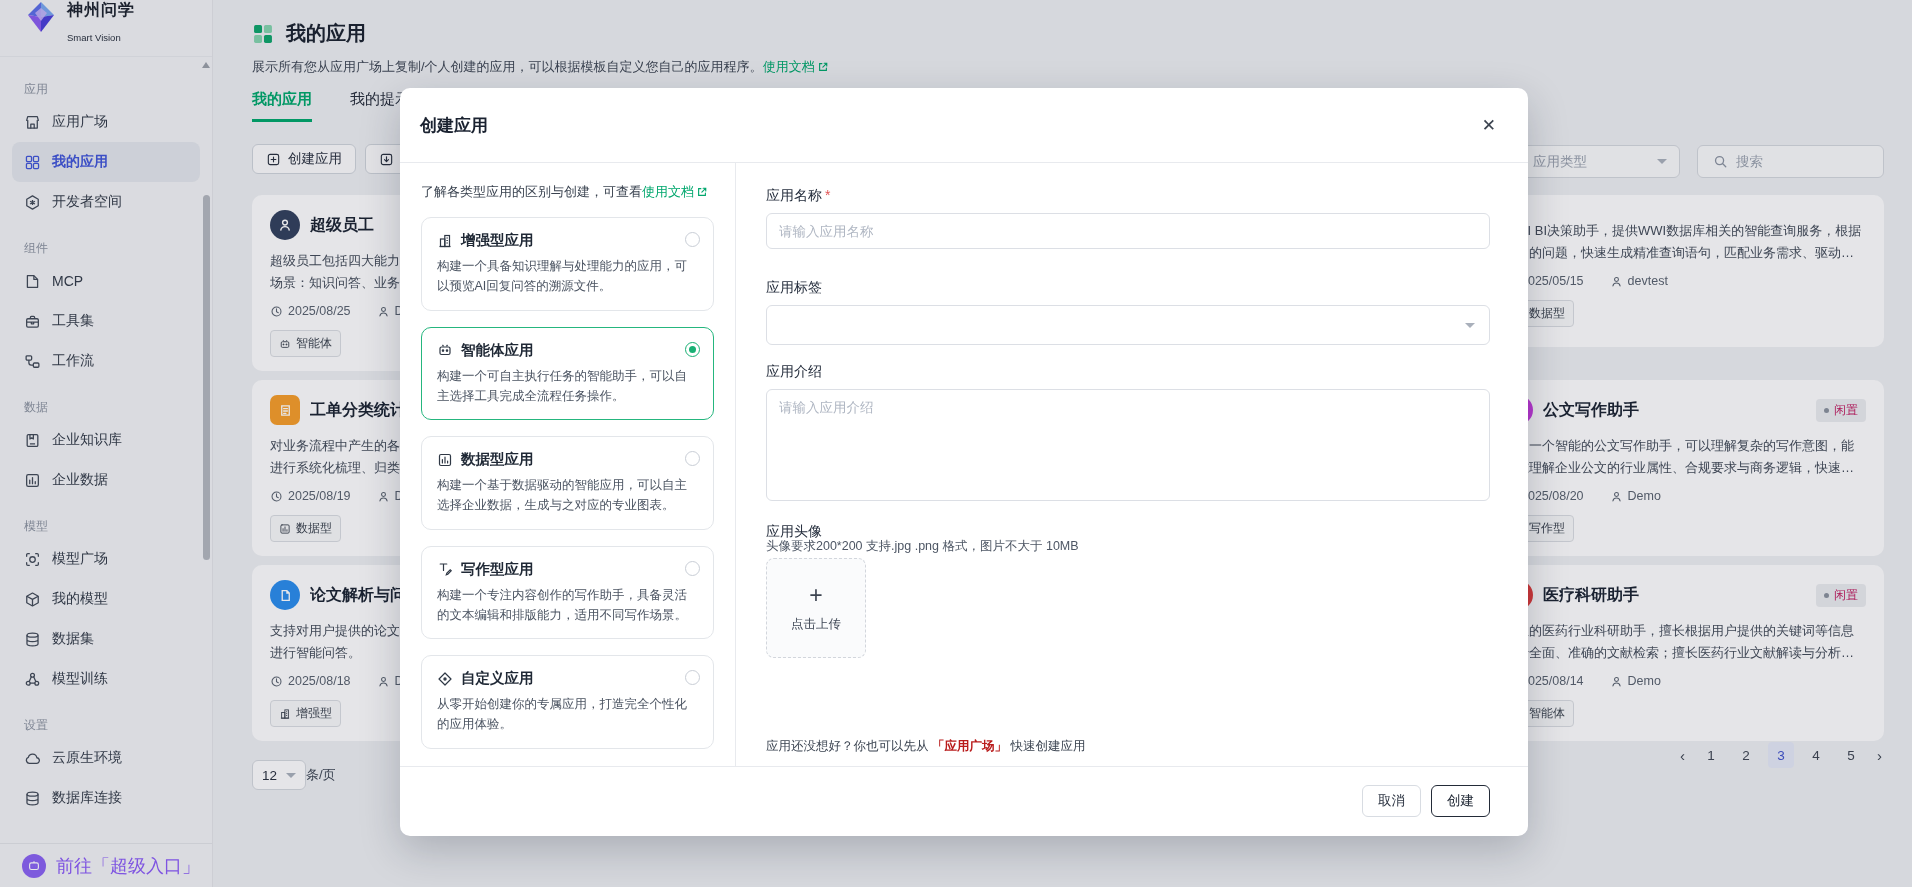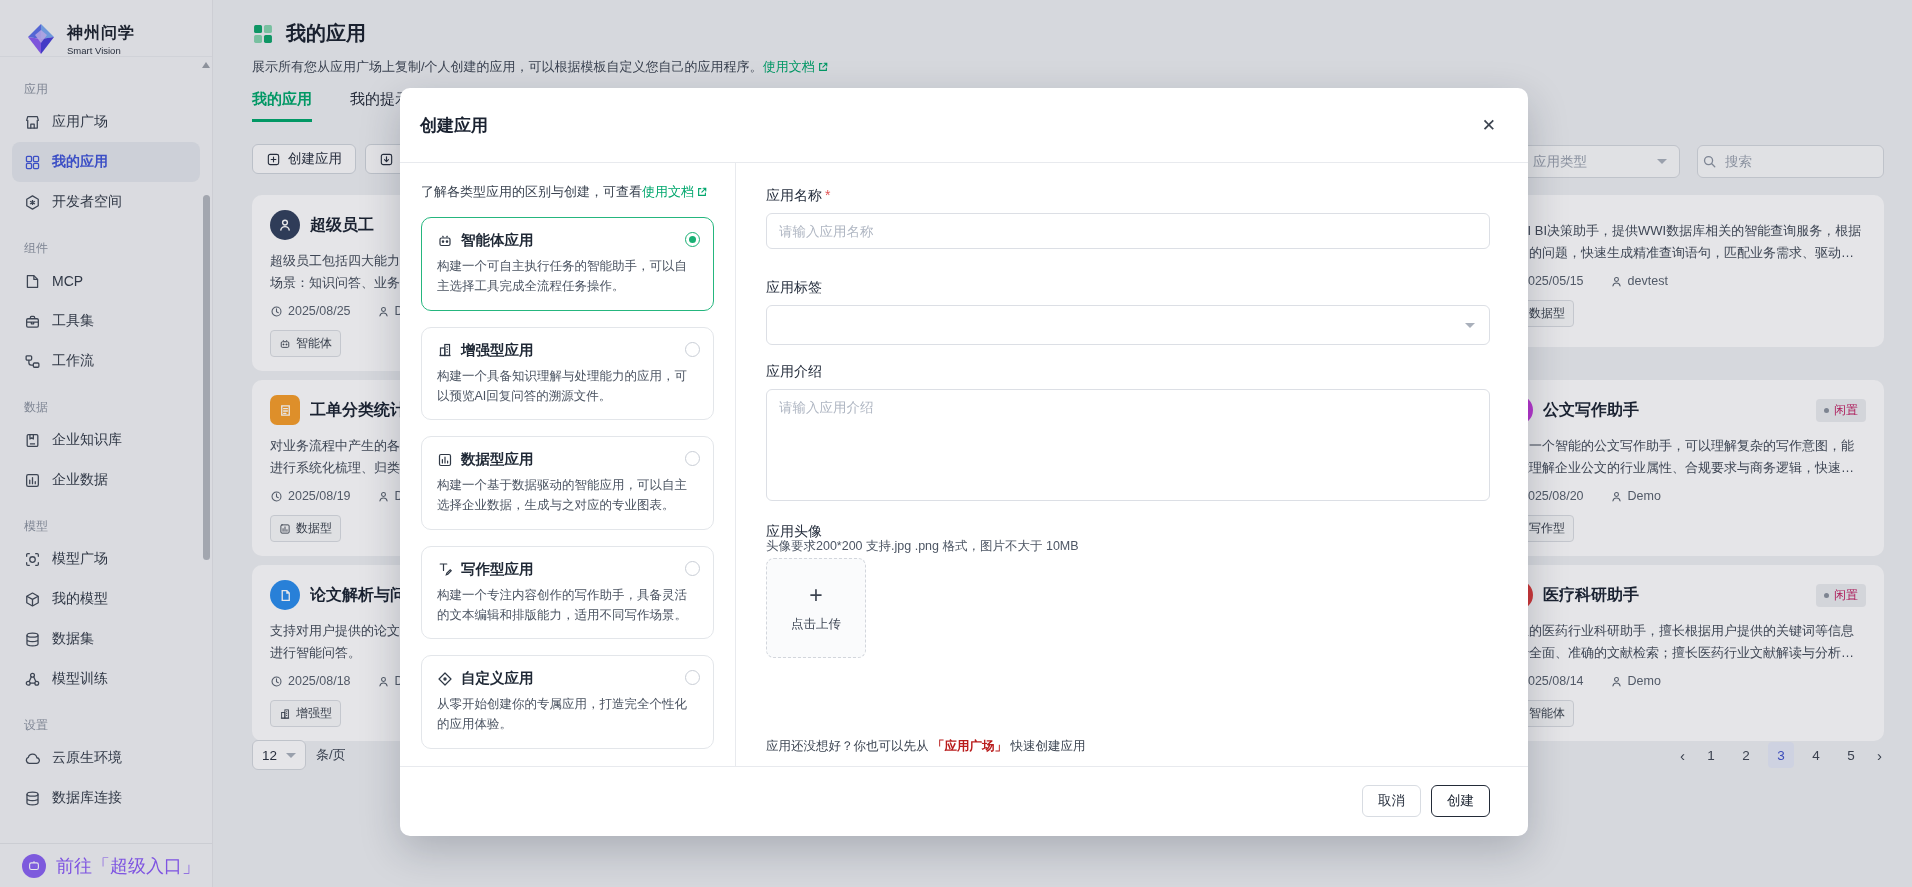--- a/index.html
+++ b/index.html
@@ -4,24 +4,24 @@
 <style>
   * { margin:0; padding:0; box-sizing:border-box; }
   html,body { width:1912px; height:887px; overflow:hidden;
     font-family:"Liberation Sans","DejaVu Sans",sans-serif; color:#2c3442; }
   body { background:#edeff2; position:relative; }
   svg { display:block; }
 
   
   .sidebar { position:absolute; left:0; top:0; width:213px; height:887px;
     background:#f1f2f5; border-right:1px solid #e2e4e8; z-index:10; }
-  .logo { height:57px; display:flex; align-items:flex-end; gap:9px; padding:9px 0 0 24px;
+  .logo { height:57px; display:flex; align-items:flex-start; gap:9px; padding:0 0 0 24px;
     border-bottom:1px solid #e6e8ec; }
   .logo-txt .t1 { font-size:16px; font-weight:bold; color:#1d2430; letter-spacing:1px; }
-  .logo-txt .t2 { font-size:9.5px; color:#2a3240; margin-top:1px; }
+  .logo-txt .t2 { font-size:9.5px; color:#2a3240; margin-top:11px; }
   .nav { padding:6px 12px 0 12px; }
   .sec-label { font-size:12px; color:#8b93a1; margin:18px 12px 4px 12px; }
   .item { height:40px; display:flex; align-items:center; gap:11px; padding:0 12px;
     font-size:14px; color:#333c4a; border-radius:8px; cursor:pointer; }
   .item svg { flex:0 0 auto; color:#424b59; }
   .item.active { background:#e3e6ec; color:#4156d8; font-weight:bold; }
   .item.active svg { color:#4156d8; }
   .side-footer { position:absolute; left:0; right:0; bottom:0; height:44px;
     border-top:1px solid #e0e2e7; display:flex; align-items:center; gap:10px;
     padding-left:22px; background:#f1f2f5; }
@@ -48,21 +48,21 @@
     border:1px solid #cfd4db; border-radius:6px; display:flex; align-items:center;
     gap:7px; padding:0 13px; font-size:13.5px; color:#2a3240; cursor:pointer; }
   .type-select { position:absolute; left:1307px; top:145px; width:160px; height:33px;
     background:#f8f9fa; border:1px solid #d3d7dd; border-radius:6px; display:flex;
     align-items:center; justify-content:space-between; padding:0 12px; font-size:13.5px;
     color:#9aa2af; cursor:pointer; }
   .caret { width:0; height:0; border-left:5px solid transparent; border-right:5px solid transparent;
     border-top:5px solid #a9b0bb; }
   .search-box { position:absolute; left:1484px; top:145px; width:187px; height:33px;
     background:#f8f9fa; border:1px solid #d3d7dd; border-radius:6px; display:flex;
-    align-items:center; gap:8px; padding:0 4px; }
+    align-items:center; gap:8px; padding:0 15px; }
   .search-box input { border:none; outline:none; background:transparent; width:130px;
     font-size:13.5px; color:#2a3240; font-family:inherit; }
   .search-box input::placeholder { color:#9aa2af; }
 
   
   .card { position:absolute; width:399px; min-height:152px; background:#fdfdfe;
     border-radius:10px; padding:15px 18px 14px 18px; cursor:pointer; }
   .card-head { display:flex; align-items:center; gap:10px; }
   .avatar { width:30px; height:30px; border-radius:50%; display:flex; align-items:center;
     justify-content:center; flex:0 0 auto; }
@@ -79,21 +79,21 @@
   .card-desc { margin-top:10px; font-size:13px; color:#434c5a; line-height:1.7; height:45px; overflow:hidden; }
   .preline { white-space:pre-line; }
   .clamp2 { display:-webkit-box; -webkit-line-clamp:2; -webkit-box-orient:vertical; }
   .card-meta { margin-top:9px; display:flex; gap:26px; font-size:12.5px; color:#5a6370; }
   .meta { display:flex; align-items:center; gap:5px; }
   .chip { margin-top:12px; display:inline-flex; align-items:center; gap:5px;
     border:1px solid #d9dce1; border-radius:4px; padding:4px 8px; font-size:12px;
     color:#3c4450; background:#f7f8f9; }
 
   
-  .psize { position:absolute; left:39px; top:740px; display:flex; align-items:center; gap:10px; }
+  .psize { position:absolute; left:39px; top:760px; display:flex; align-items:center; gap:0; }
   .psize-box { width:54px; height:30px; background:#fdfdfe; border:1px solid #d3d7dd;
     border-radius:6px; display:flex; align-items:center; justify-content:space-between;
     padding:0 9px; font-size:13.5px; color:#2a3240; cursor:pointer; }
   .psize-unit { font-size:13px; color:#3f4856; }
   .pager { position:absolute; right:26px; top:742px; display:flex; align-items:center; gap:9px; }
   .pg { min-width:26px; height:26px; display:flex; align-items:center; justify-content:center;
     font-size:13.5px; color:#3f4754; border-radius:4px; cursor:pointer; padding:0 6px; }
   .pg.active { background:#e4e8f6; color:#4053cc; }
   .pg-arrow { font-size:15px; color:#3f4754; cursor:pointer; padding:0 4px; }
 
@@ -590,50 +590,50 @@
 
   <div class="m-body">
     <div class="m-left">
       <div class="m-intro">
         <span>了解各类型应用的区别与创建，可查看</span><a class="green-link"><span>使用文档</span><svg class="ext" width="12" height="12" viewBox="0 0 16 16" fill="none" stroke="#00a76d" stroke-width="1.5" stroke-linecap="round">
               <path d="M6.5 3.5 H3.5 v9 h9 V9.5"></path>
               <path d="M9.5 3 h3.5 v3.5 M12.8 3.2 L7.8 8.2"></path>
             </svg></a>
       </div>
 
+      <div class="type-card">
+        <div class="tc-head">
+          <svg width="16" height="16" viewBox="0 0 16 16" fill="none" stroke="#2f3845" stroke-width="1.2">
+              <path d="M2.5 13.5 h11"></path>
+              <rect x="3.5" y="6" width="4.3" height="7.5"></rect>
+              <rect x="7.8" y="2.5" width="4.7" height="11"></rect>
+              <path d="M9.4 5 h1.5 M9.4 7.5 h1.5 M9.4 10 h1.5"></path>
+            </svg>
+          <span class="tc-name">增强型应用</span>
+        </div>
+        <div class="tc-desc">构建一个具备知识理解与处理能力的应用，可以预览AI回复问答的溯源文件。</div>
+        <span class="radio"></span>
+      </div>
+
       <div class="type-card selected">
         <div class="tc-head">
           <svg width="16" height="16" viewBox="0 0 16 16" fill="none" stroke="#2f3845" stroke-width="1.2">
               <rect x="3" y="5" width="10" height="7.5" rx="1.5"></rect>
               <path d="M5.5 2.9 l1 1.5 M10.5 2.9 l-1 1.5"></path>
               <circle cx="6" cy="8.6" r=".7" fill="#2f3845"></circle>
               <circle cx="10" cy="8.6" r=".7" fill="#2f3845"></circle>
             </svg>
           <span class="tc-name">智能体应用</span>
         </div>
         <div class="tc-desc">构建一个可自主执行任务的智能助手，可以自主选择工具完成全流程任务操作。</div>
         <span class="radio checked"></span>
       </div>
 
       <div class="type-card">
         <div class="tc-head">
-          <svg width="16" height="16" viewBox="0 0 16 16" fill="none" stroke="#2f3845" stroke-width="1.2">
-              <path d="M2.5 13.5 h11"></path>
-              <rect x="3.5" y="6" width="4.3" height="7.5"></rect>
-              <rect x="7.8" y="2.5" width="4.7" height="11"></rect>
-              <path d="M9.4 5 h1.5 M9.4 7.5 h1.5 M9.4 10 h1.5"></path>
-            </svg>
-          <span class="tc-name">增强型应用</span>
-        </div>
-        <div class="tc-desc">构建一个具备知识理解与处理能力的应用，可以预览AI回复问答的溯源文件。</div>
-        <span class="radio"></span>
-      </div>
-
-      <div class="type-card">
-        <div class="tc-head">
           <svg width="16" height="16" viewBox="0 0 16 16" fill="none" stroke="#2f3845" stroke-width="1.2" stroke-linecap="round">
               <rect x="2.5" y="2.5" width="11" height="11" rx="1.5"></rect>
               <path d="M5.4 11 V7.6 M8 11 V5.2 M10.6 11 V9"></path>
             </svg>
           <span class="tc-name">数据型应用</span>
         </div>
         <div class="tc-desc">构建一个基于数据驱动的智能应用，可以自主选择企业数据，生成与之对应的专业图表。</div>
         <span class="radio"></span>
       </div>
 

